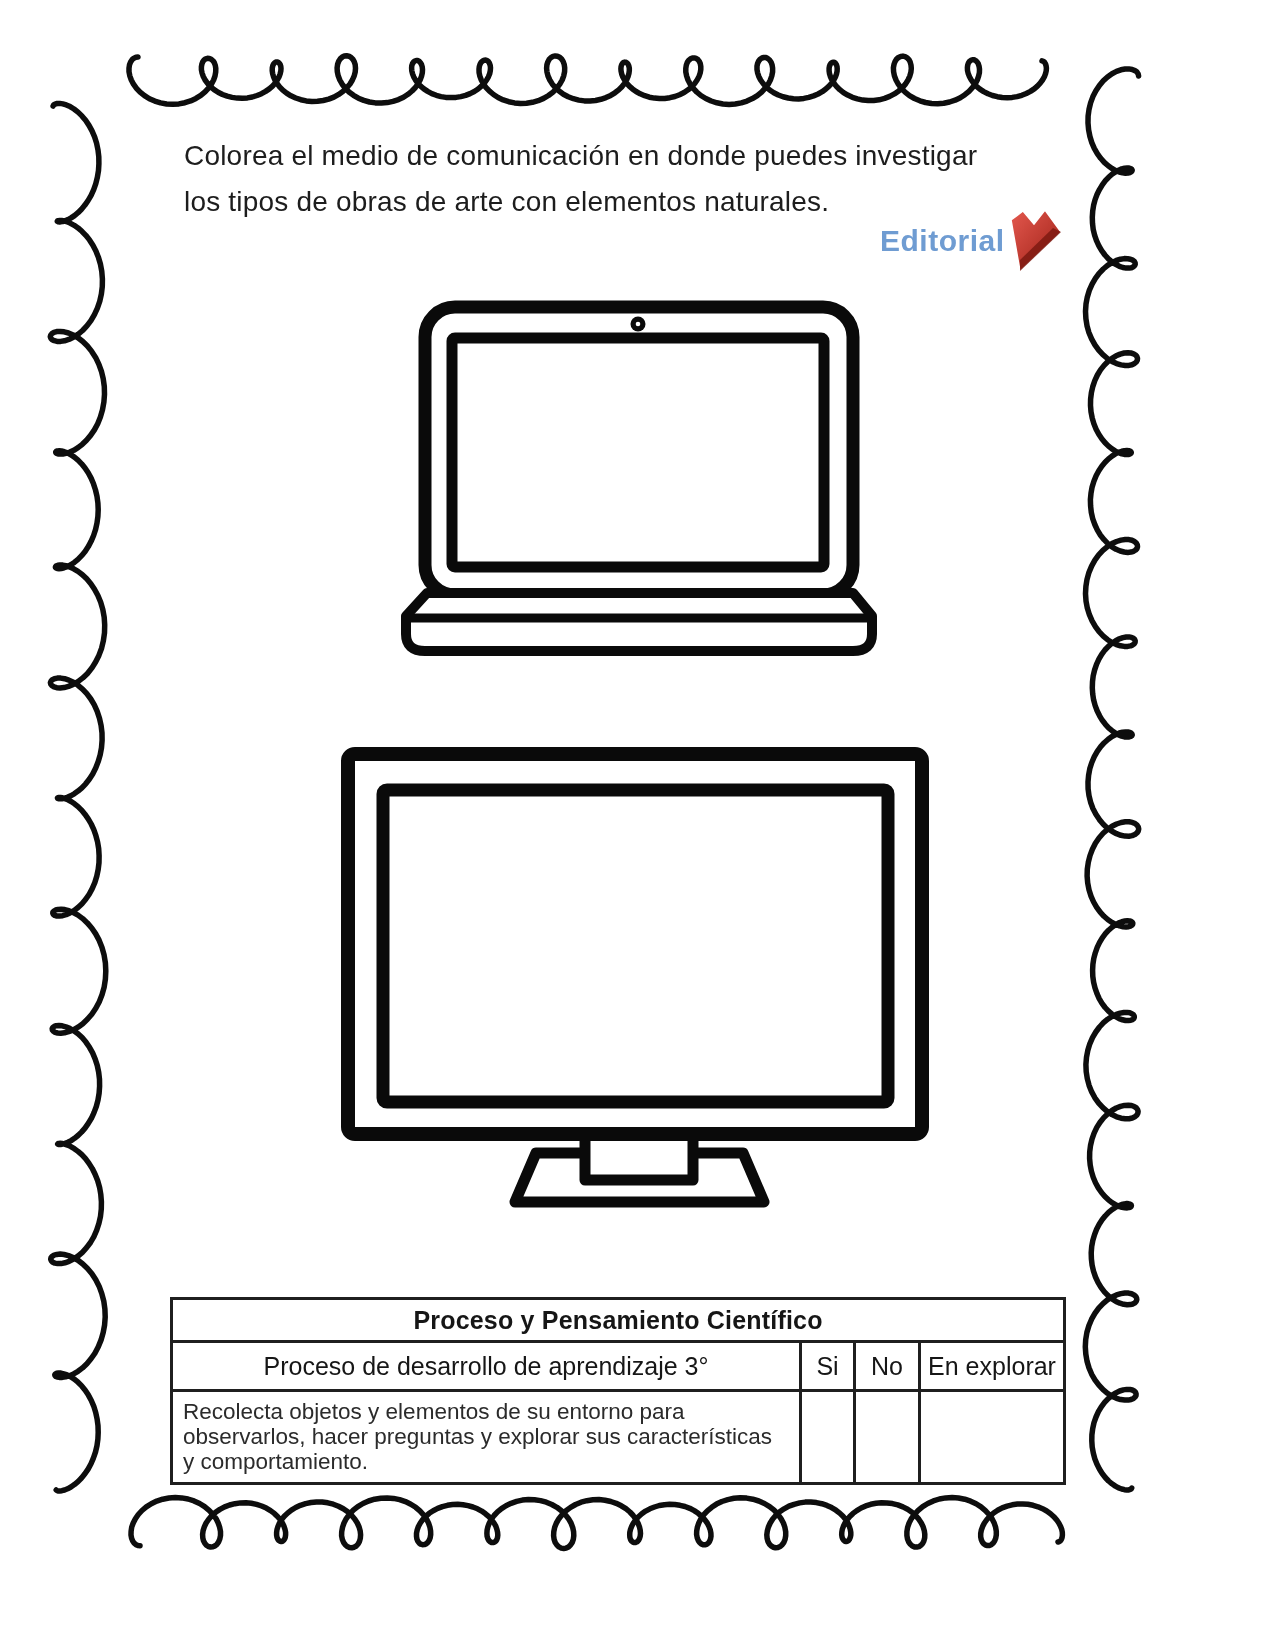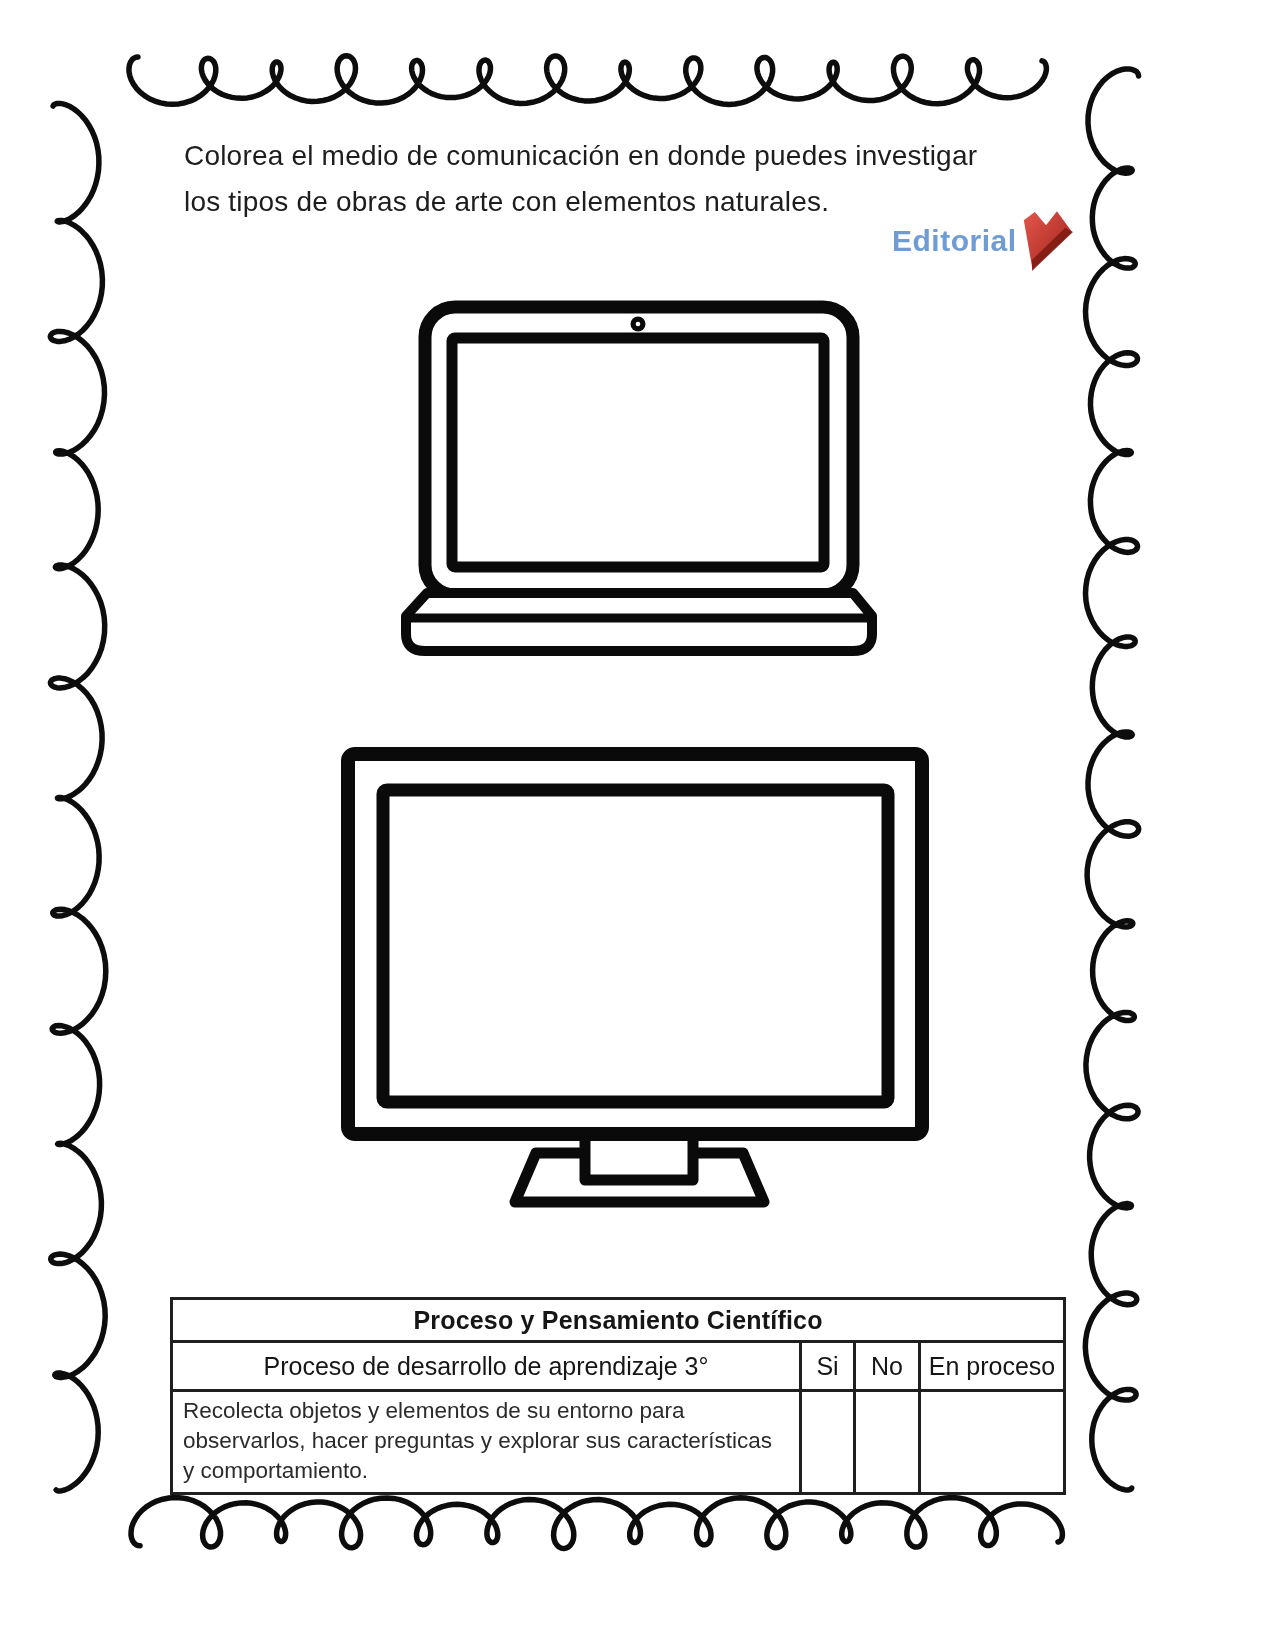--- a/index.html
+++ b/index.html
@@ -33,21 +33,20 @@
     left:880px; top:208px;
     display:flex;
     align-items:center;
     gap:2px;
   }
   .logo-text{
     font-size:30px;
     font-weight:bold;
     color:#6f9cd2;
     letter-spacing:.5px;
-    margin-left:12px;
   }
   .figure{
     position:absolute;
     cursor:pointer;
   }
   .figure.laptop{ left:395px; top:300px; width:485px; height:360px; }
   .figure.tv{ left:340px; top:745px; width:595px; height:475px; }
   .assessment{
     position:absolute;
     left:170px; top:1297px;
@@ -73,21 +72,21 @@
     height:46px;
     text-align:center;
     font-weight:normal;
     font-size:25px;
   }
   .assessment .body-row td{
     height:80px;
   }
   .assessment .criterion{
     font-size:22.5px;
-    line-height:30px;
+    line-height:25px;
     padding:4px 10px 6px 10px;
     color:#2b2b2b;
     text-align:left;
   }
 </style>
 </head>
 <body>
 
 <div class="page">
 
@@ -149,21 +148,21 @@
         <col style="width:145px">
     </colgroup>
     <tbody>
         <tr class="title-row">
       <td colspan="4">Proceso y Pensamiento Científico</td>
     </tr>
     <tr class="head-row">
       <td>Proceso de desarrollo de aprendizaje 3°</td>
       <td>Si</td>
       <td>No</td>
-      <td>En proceso</td>
+      <td>En explorar</td>
     </tr>
     <tr class="body-row">
       <td class="criterion">Recolecta objetos y elementos de su entorno para observarlos, hacer preguntas y explorar sus características y comportamiento.</td>
       <td></td>
       <td></td>
       <td></td>
     </tr>
   </tbody>
     </table>
 

